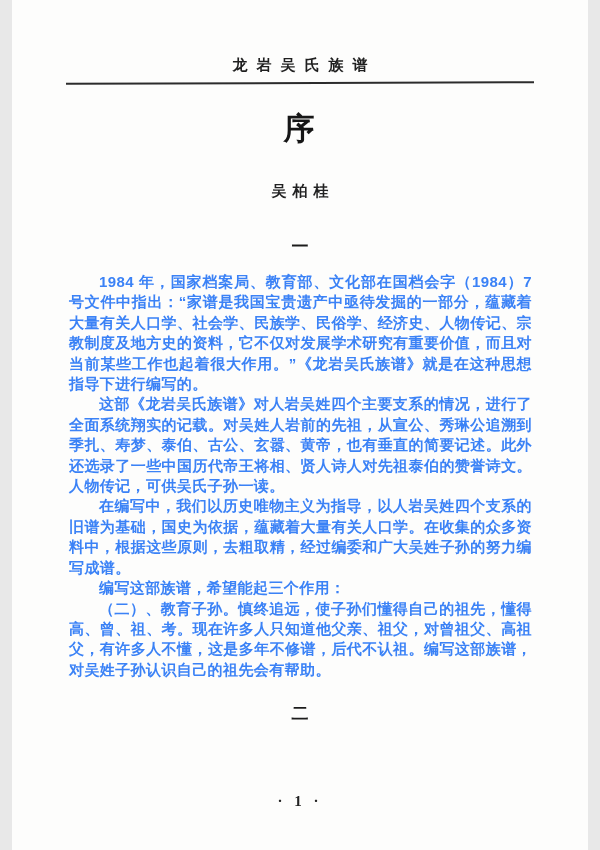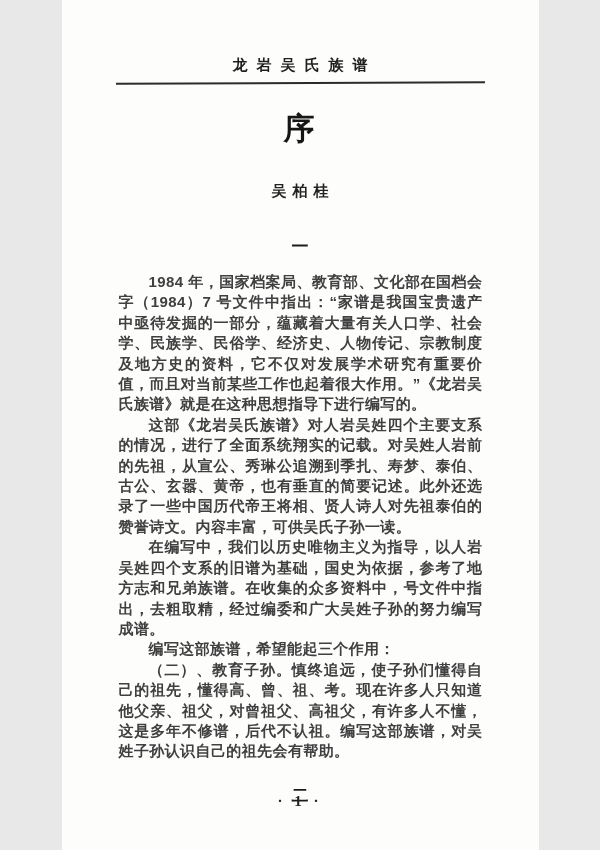--- a/index.html
+++ b/index.html
@@ -2,21 +2,21 @@
 <html lang="zh"><head>
 <meta charset="utf-8">
 <style>
   html, body {
     margin: 0;
     padding: 0;
     background: #e8e8e8;
   }
   .page {
     position: relative;
-    width: 477px;
+    width: 576px;
     height: 850px;
     margin: 0 auto;
     background: #fdfdfc;
     color: #1b1b1b;
     font-family: "Liberation Sans", "DejaVu Sans", sans-serif;
     overflow: hidden;
     box-sizing: border-box;
   }
   .running-head {
     padding-top: 56px;
@@ -67,21 +67,21 @@
     margin: 14px 56px 0 57px;
   }
   .body-text p {
     margin: 0;
     text-indent: 2em;
     text-align: justify;
     font-size: 15px;
     line-height: 20.4px;
     font-weight: 600;
     letter-spacing: 0.4px;
-    color: #404040;
+    color: #3b82f6;
   }
   .page-number {
     position: absolute;
     left: 0;
     right: 0;
     top: 793px;
     text-align: center;
     font-size: 15px;
     font-weight: 600;
     letter-spacing: 4px;
@@ -99,22 +99,22 @@
   <div class="head-rule"></div>
 
   <div class="doc-title">序</div>
 
   <div class="author">吴柏桂</div>
 
   <div class="section-marker marker-one">一</div>
 
   <div class="body-text">
     <p>1984 年，国家档案局、教育部、文化部在国档会字（1984）7 号文件中指出：“家谱是我国宝贵遗产中亟待发掘的一部分，蕴藏着大量有关人口学、社会学、民族学、民俗学、经济史、人物传记、宗教制度及地方史的资料，它不仅对发展学术研究有重要价值，而且对当前某些工作也起着很大作用。”《龙岩吴氏族谱》就是在这种思想指导下进行编写的。</p>
-    <p>这部《龙岩吴氏族谱》对人岩吴姓四个主要支系的情况，进行了全面系统翔实的记载。对吴姓人岩前的先祖，从宣公、秀琳公追溯到季扎、寿梦、泰伯、古公、玄嚣、黄帝，也有垂直的简要记述。此外还选录了一些中国历代帝王将相、贤人诗人对先祖泰伯的赞誉诗文。内容丰富，可供吴氏子孙一读。</p>
-    <p>在编写中，我们以历史唯物主义为指导，以人岩吴姓四个支系的旧谱为基础，国史为依据，参考了地方志和兄弟族谱。在收集的众多资料中，号文件中指出，去粗取精，经过编委和广大吴姓子孙的努力编写成谱。</p>
+    <p>这部《龙岩吴氏族谱》对人岩吴姓四个主要支系的情况，进行了全面系统翔实的记载。对吴姓人岩前的先祖，从宣公、秀琳公追溯到季扎、寿梦、泰伯、古公、玄嚣、黄帝，也有垂直的简要记述。此外还选录了一些中国历代帝王将相、贤人诗人对先祖泰伯的赞誉诗文。人物传记，可供吴氏子孙一读。</p>
+    <p>在编写中，我们以历史唯物主义为指导，以人岩吴姓四个支系的旧谱为基础，国史为依据，蕴藏着大量有关人口学。在收集的众多资料中，根据这些原则，去粗取精，经过编委和广大吴姓子孙的努力编写成谱。</p>
     <p>编写这部族谱，希望能起三个作用：</p>
     <p>（二）、教育子孙。慎终追远，使子孙们懂得自己的祖先，懂得高、曾、祖、考。现在许多人只知道他父亲、祖父，对曾祖父、高祖父，有许多人不懂，这是多年不修谱，后代不认祖。编写这部族谱，对吴姓子孙认识自己的祖先会有帮助。</p>
   </div>
 
   <div class="section-marker marker-two">二</div>
 
   <div class="page-number">· 1 ·</div>
 
 </div>
 

